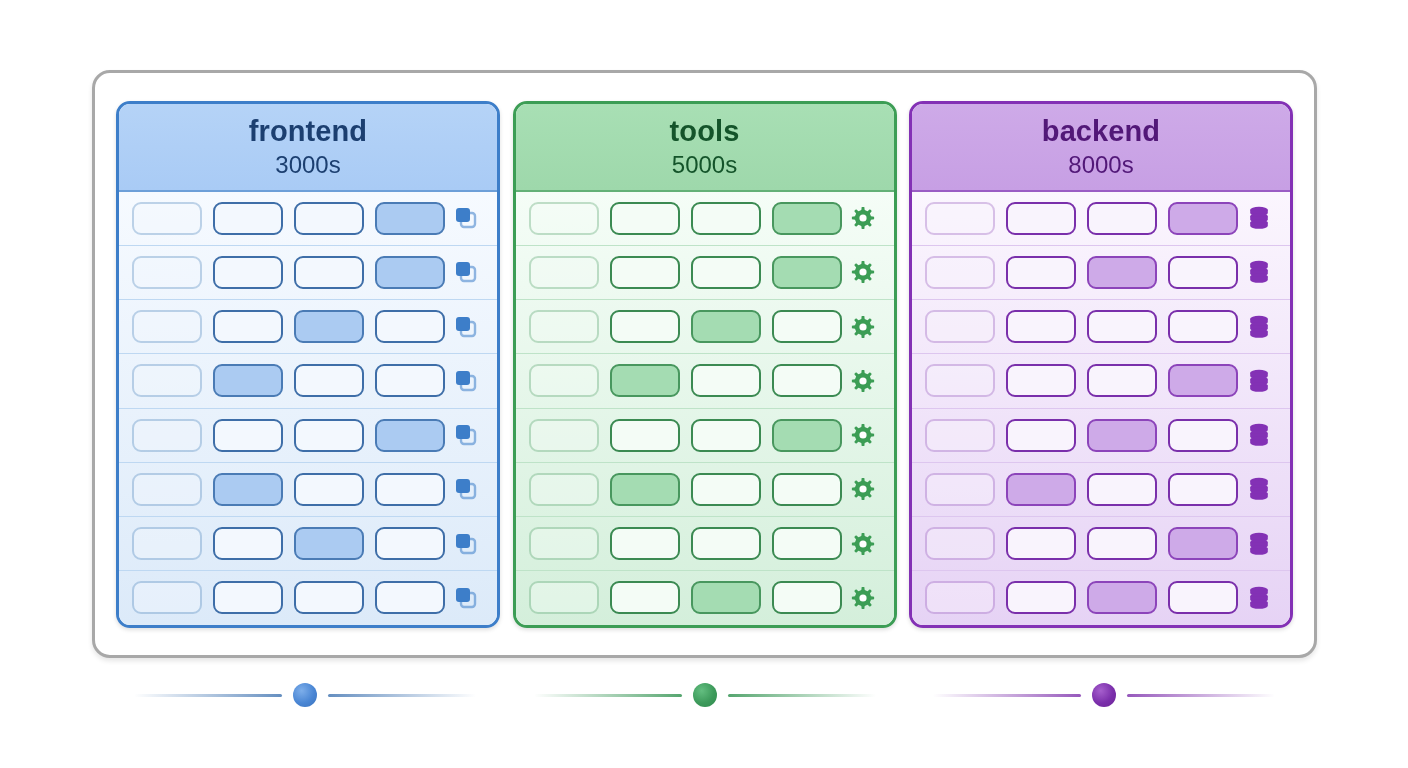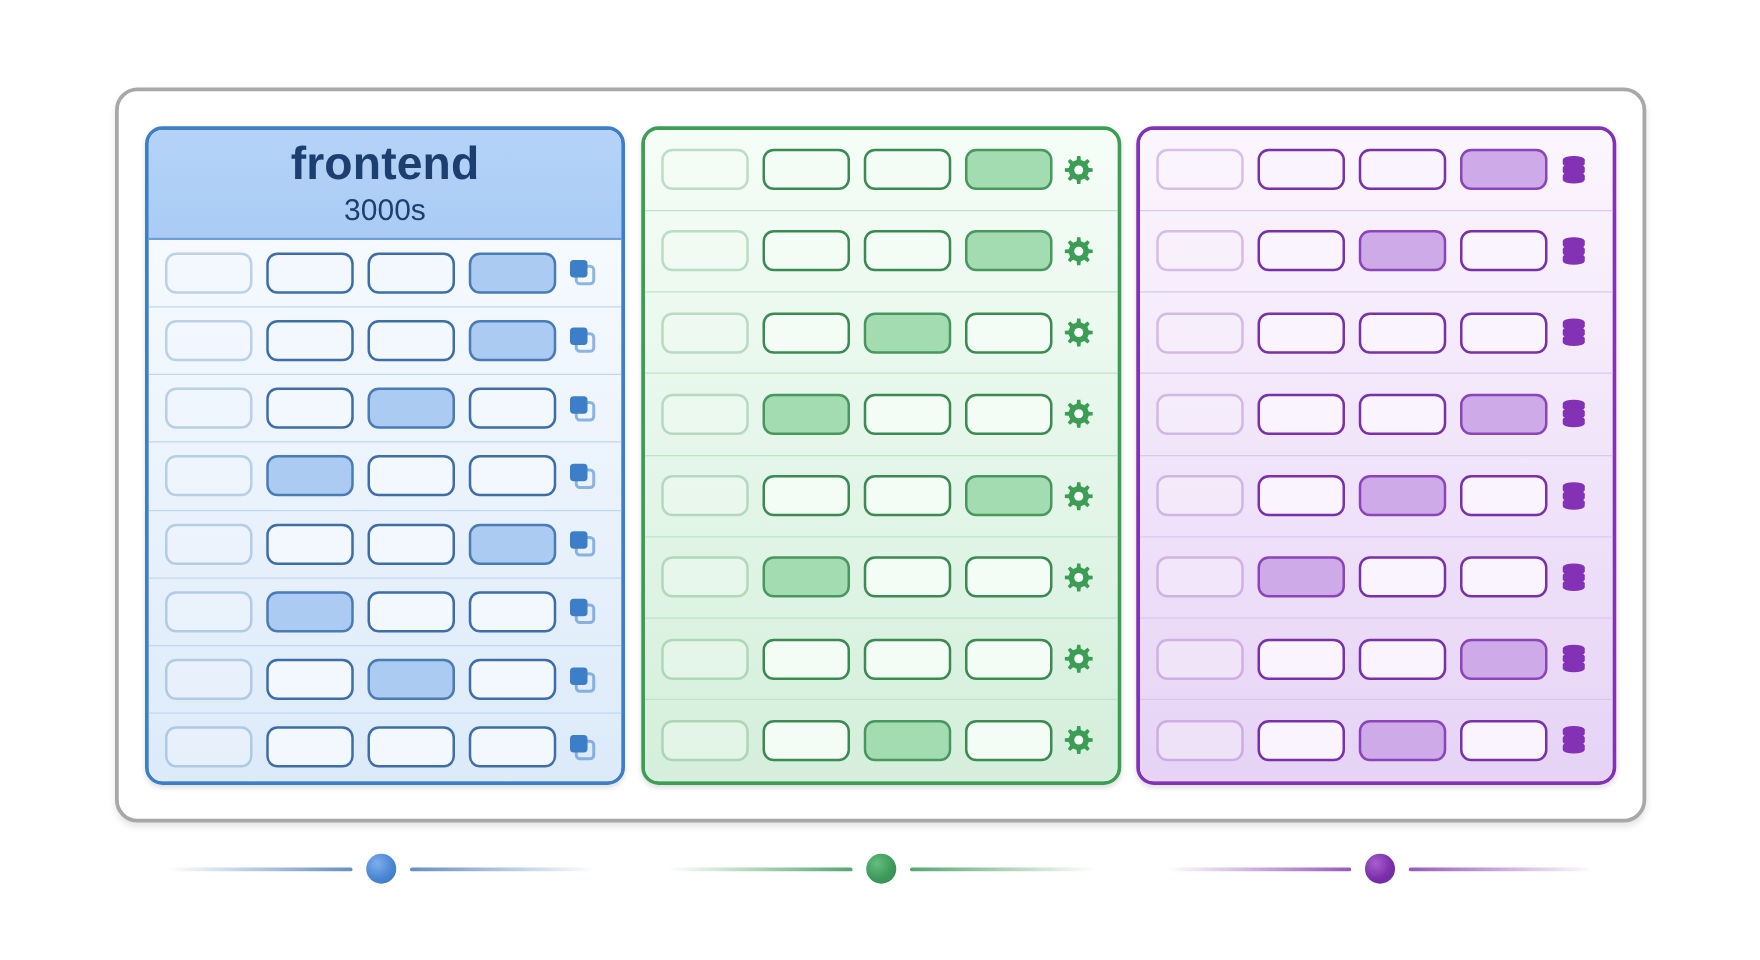--- a/index.html
+++ b/index.html
@@ -56,21 +56,21 @@
     height: 88px;
     flex: 0 0 88px;
     display: flex;
     flex-direction: column;
     align-items: center;
     justify-content: center;
     border-bottom-width: 2px;
     border-bottom-style: solid;
   }
   .panel-title {
-    font-size: 37px;
+    font-size: 29px;
     font-weight: bold;
     line-height: 1.05;
     letter-spacing: 0.1px;
   }
   .panel-subtitle {
     font-size: 24px;
     font-weight: normal;
     margin-top: 5px;
     line-height: 1.05;
   }
@@ -367,20 +367,24 @@
               <div class="row-icon">
                 <svg width="26" height="26" viewBox="0 0 26 26">
                   <rect x="8" y="8" width="14" height="14" rx="3" fill="none" stroke="#3d7ec9" stroke-width="2.4" opacity="0.55"></rect>
                   <rect x="3" y="3" width="14" height="14" rx="3" fill="#3d7ec9"></rect>
                 </svg>
               </div>
             </div>
           </div>
         </div>
         <div class="panel green">
+          <div class="panel-header">
+            <div class="panel-title">tools</div>
+            <div class="panel-subtitle">5000s</div>
+          </div>
           <div class="panel-body">
             <div class="row">
               <div class="cells">
                 <div class="cell first"></div>
                 <div class="cell"></div>
                 <div class="cell"></div>
                 <div class="cell on"></div>
               </div>
               <div class="row-icon">
                 <svg width="26" height="26" viewBox="0 0 26 26">
@@ -483,20 +487,24 @@
               <div class="row-icon">
                 <svg width="26" height="26" viewBox="0 0 26 26">
                   <path d="M11.68358114847222 1.877633282104826L14.316418851527782 1.877633282104826L14.694375190909797 4.976964869051777L17.475038359424822 6.128753265842042L19.93385223227014 4.204450374135657L21.795549625864343 6.06614776772986L19.871246734157957 8.52496164057518L21.023035130948223 11.305624809090203L24.122366717895176 11.683581148472218L24.122366717895176 14.316418851527782L21.023035130948223 14.694375190909797L19.871246734157957 17.475038359424822L21.795549625864343 19.93385223227014L19.93385223227014 21.795549625864343L17.475038359424822 19.871246734157957L14.694375190909797 21.023035130948223L14.316418851527782 24.122366717895176L11.68358114847222 24.122366717895176L11.305624809090205 21.023035130948223L8.524961640575178 19.871246734157957L6.066147767729858 21.79554962586434L4.204450374135659 19.93385223227014L6.128753265842043 17.475038359424822L4.976964869051777 14.694375190909797L1.877633282104826 14.31641885152778L1.877633282104826 11.683581148472221L4.976964869051777 11.305624809090205L6.128753265842041 8.52496164057518L4.204450374135659 6.066147767729858L6.0661477677298565 4.204450374135659L8.524961640575178 6.128753265842043L11.305624809090203 4.976964869051777Z" fill="#3c9d55"></path>
                   <circle cx="13" cy="13" r="3.6" fill="#ffffff"></circle>
                 </svg>
               </div>
             </div>
           </div>
         </div>
         <div class="panel purple">
+          <div class="panel-header">
+            <div class="panel-title">backend</div>
+            <div class="panel-subtitle">8000s</div>
+          </div>
           <div class="panel-body">
             <div class="row">
               <div class="cells">
                 <div class="cell first"></div>
                 <div class="cell"></div>
                 <div class="cell"></div>
                 <div class="cell on"></div>
               </div>
               <div class="row-icon">
                 <svg width="26" height="26" viewBox="0 0 26 26">

